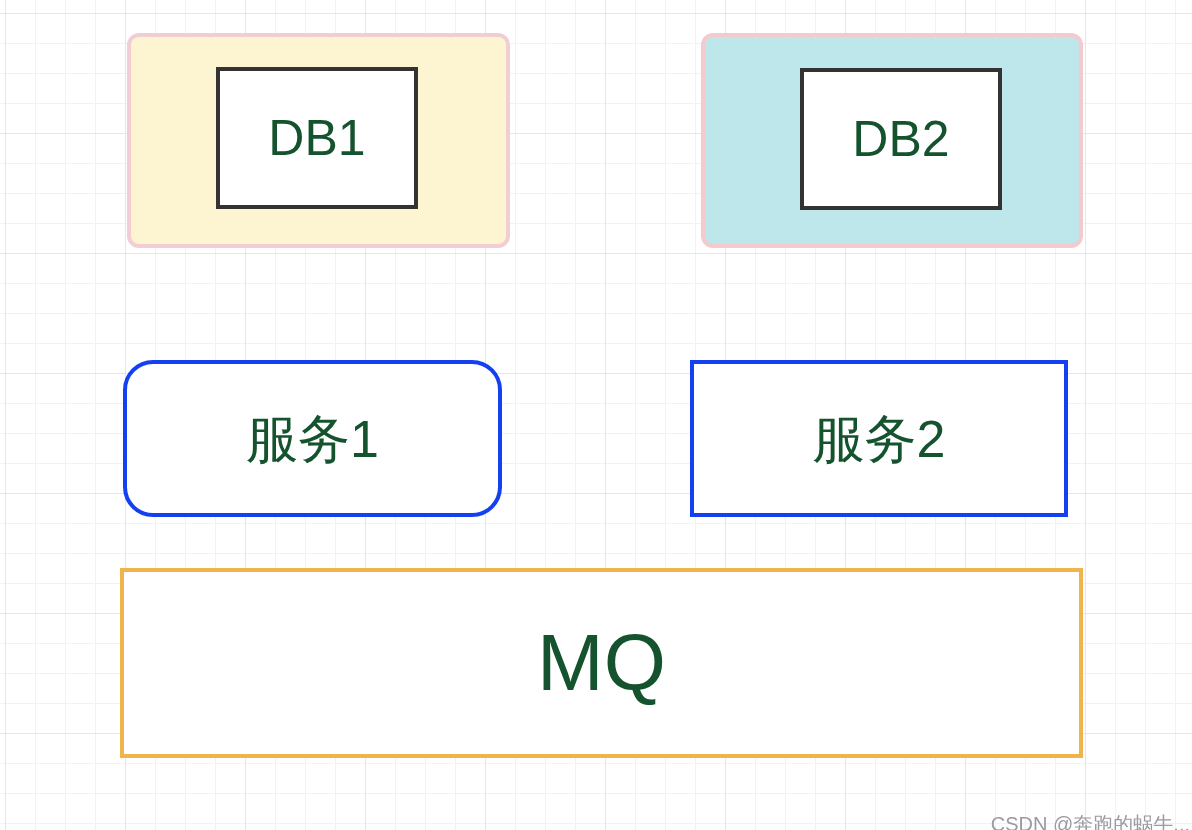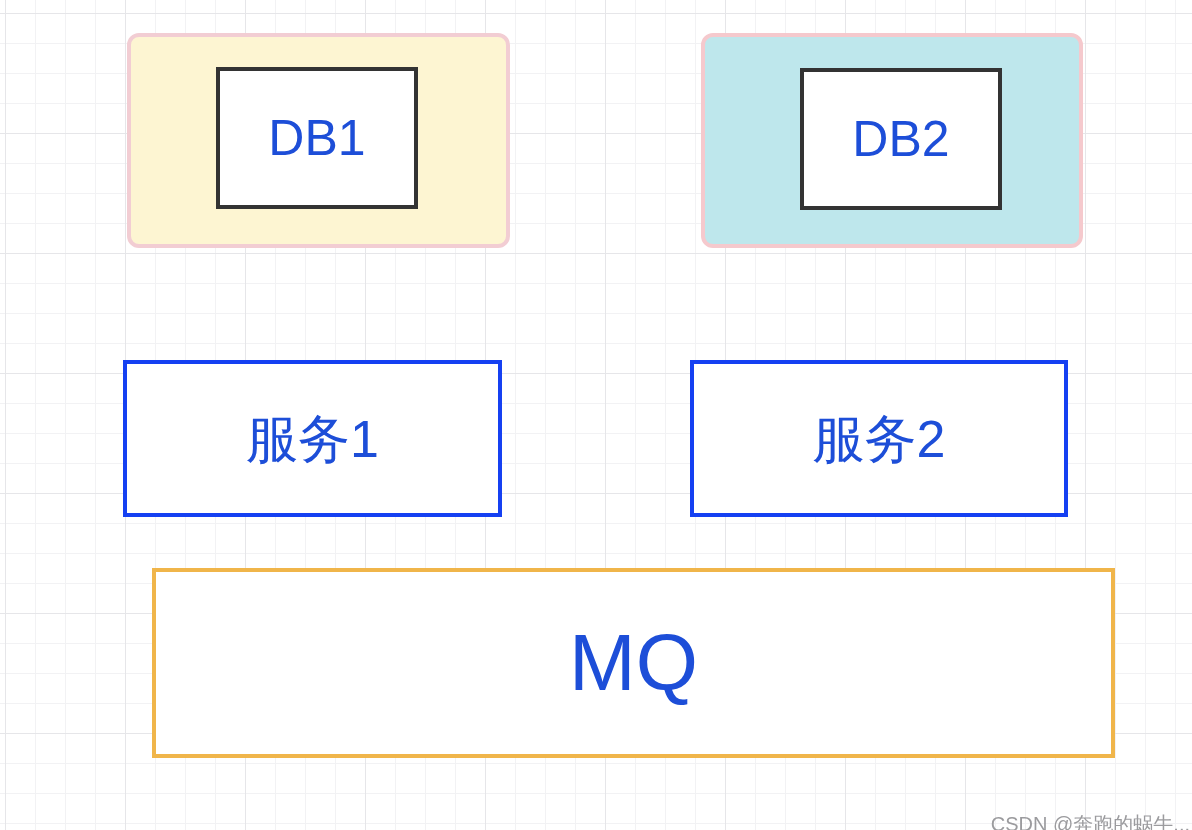--- a/index.html
+++ b/index.html
@@ -41,21 +41,21 @@
     background: #BEE7EC;
     border-color: #F5C9CD;
   }
 
   
   .node {
     background: #ffffff;
     display: flex;
     align-items: center;
     justify-content: center;
-    color: #1d4ed8;
+    color: #14532d;
     line-height: 1;
   }
   .db-node {
     border: 4px solid #333333;
     font-size: 50px;
   }
   .service-node {
     border: 4px solid #1540F2;
     font-size: 52px;
   }
@@ -80,21 +80,21 @@
 <div class="page">
 
   <div class="abs group yellow" style="left:127px; top:33px; width:383px; height:215px;"></div>
 
   <div class="abs group cyan" style="left:701px; top:33px; width:382px; height:215px;"></div>
 
   <div class="abs node db-node" style="left:216px; top:67px; width:202px; height:142px;">DB1</div>
 
   <div class="abs node db-node" style="left:800px; top:68px; width:202px; height:142px;">DB2</div>
 
-  <div class="abs node service-node" style="left:123px; top:360px; width:379px; height:157px;">服务1</div>
+  <div class="abs node service-node" style="left:123px; top:360px; width:379px; height:157px;border-radius:30px;">服务1</div>
 
   <div class="abs node service-node" style="left:690px; top:360px; width:378px; height:157px;">服务2</div>
 
-  <div class="abs node mq-node" style="left:120px; top:568px; width:963px; height:190px;margin-left:32px;">MQ</div>
+  <div class="abs node mq-node" style="left:120px; top:568px; width:963px; height:190px;">MQ</div>
 
   <div class="watermark">CSDN @奔跑的蜗牛...</div>
 
 </div>
 
 </body></html>

